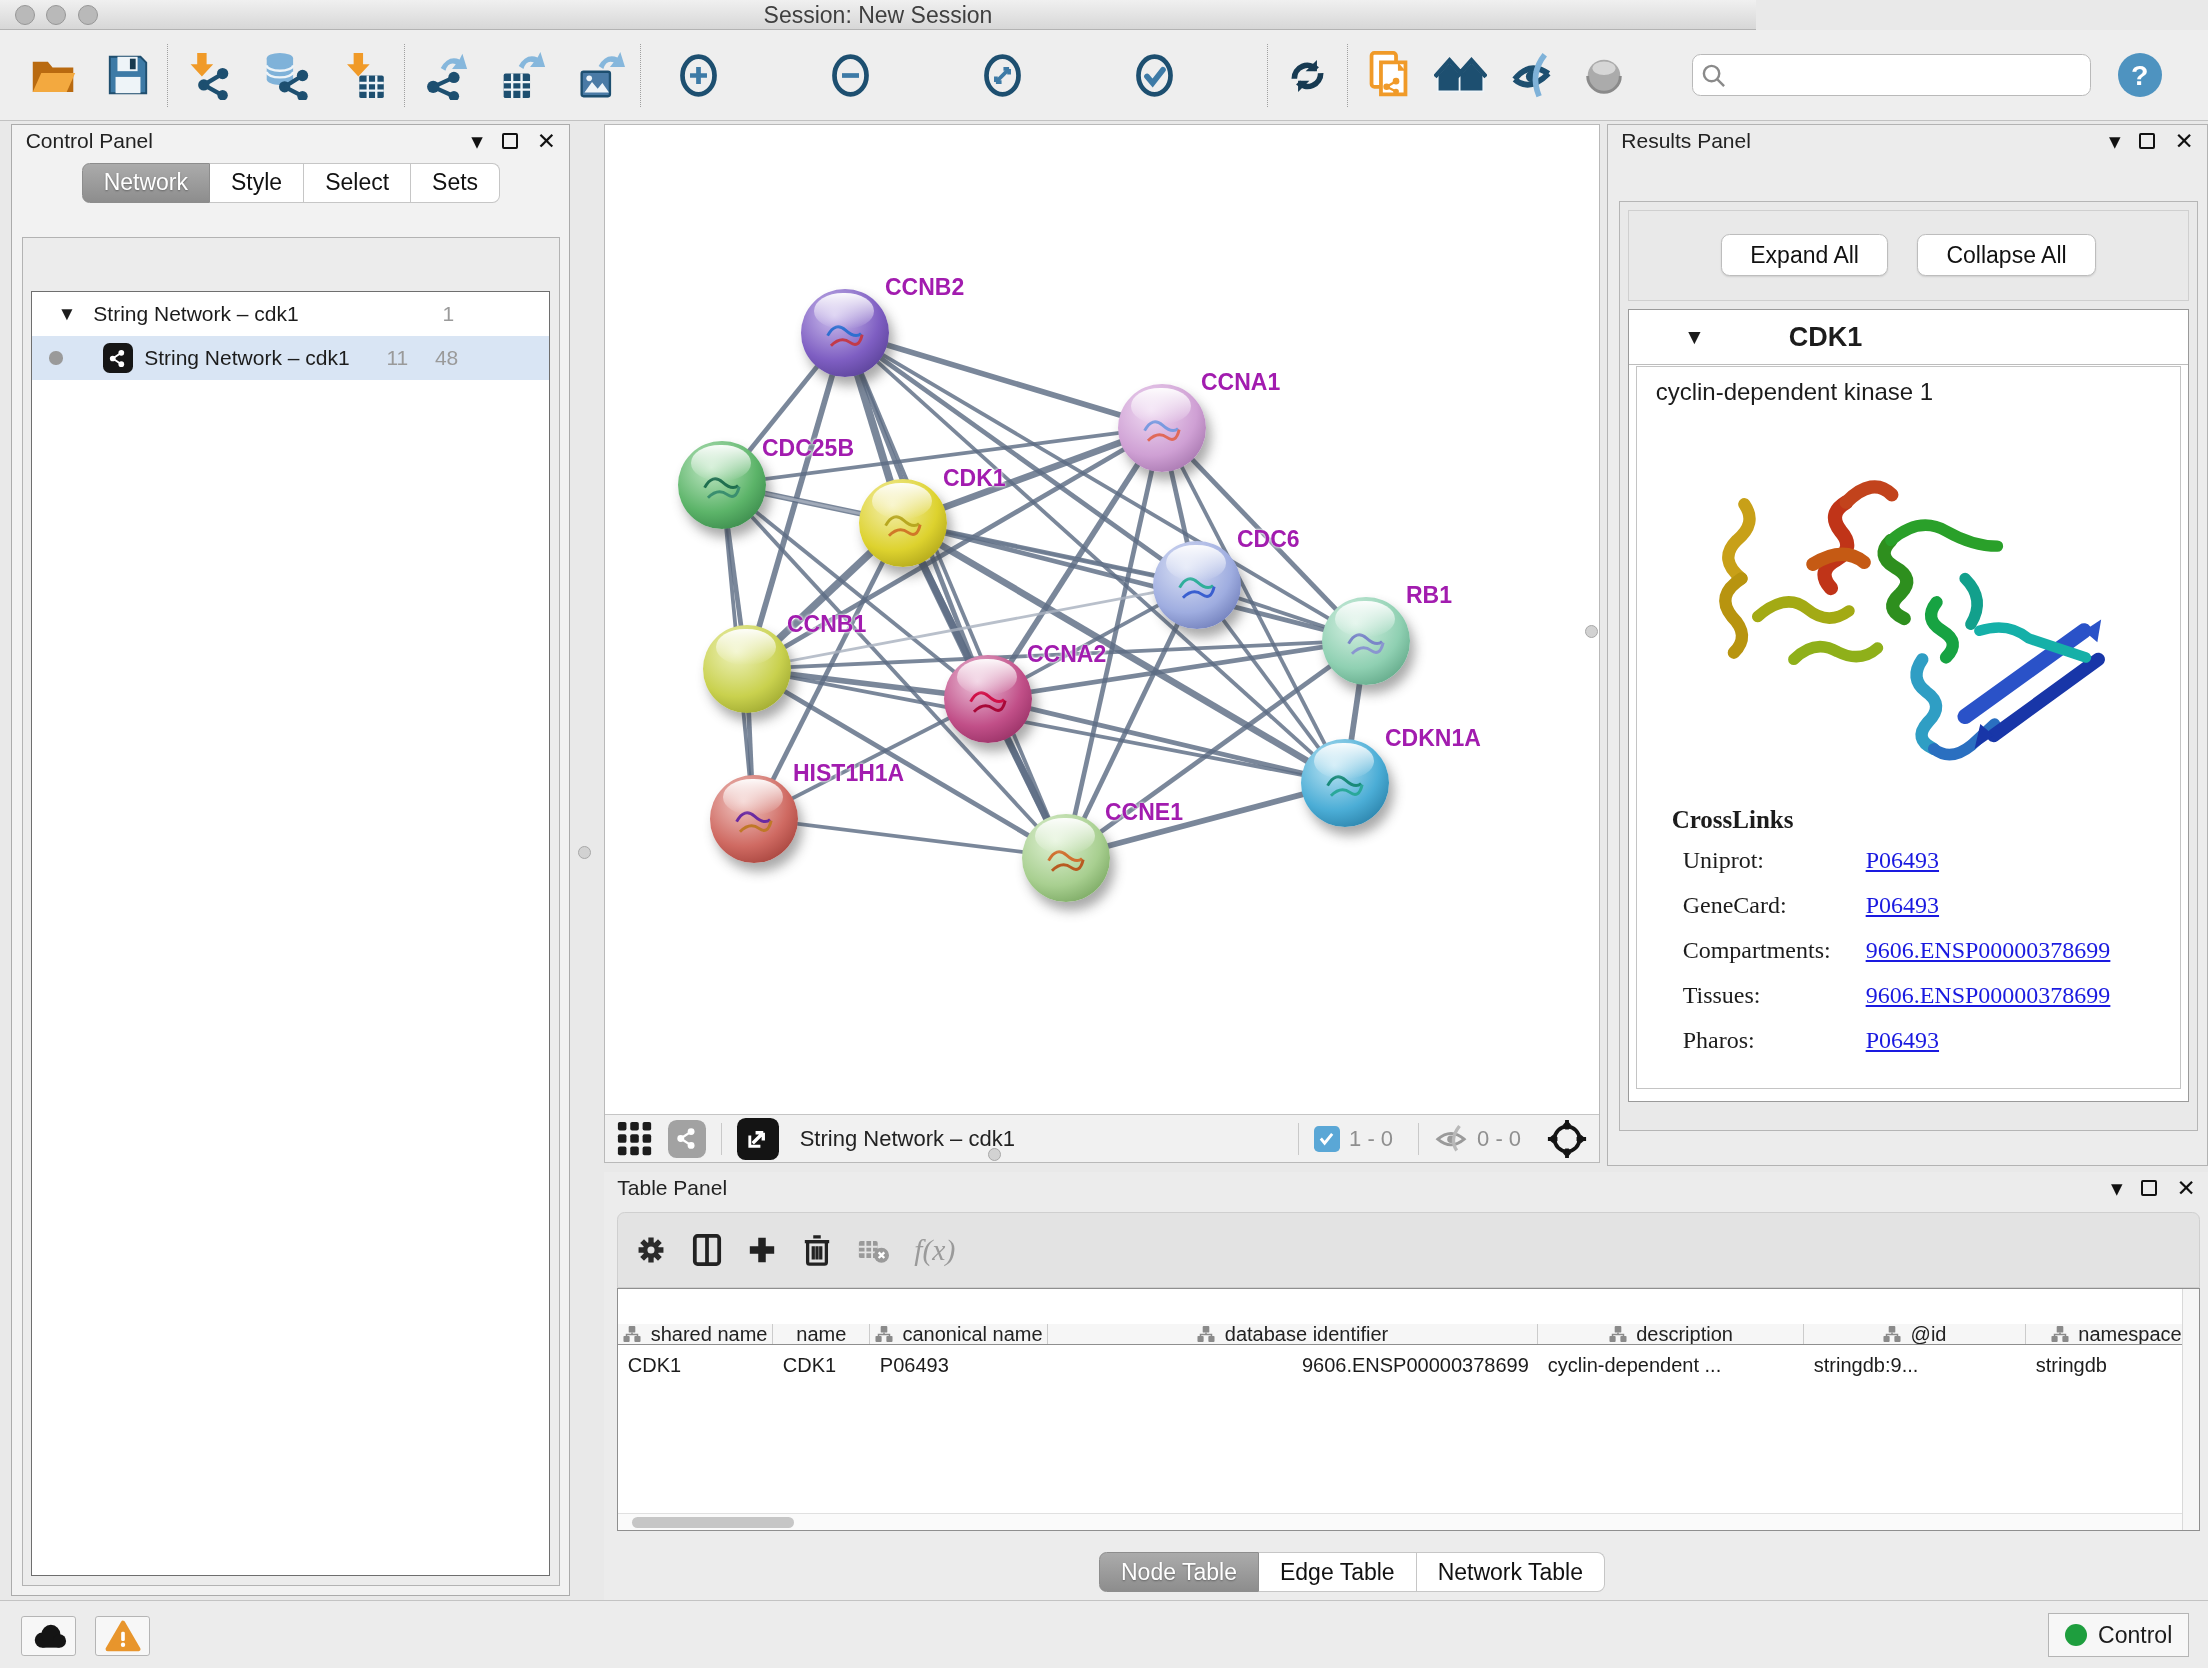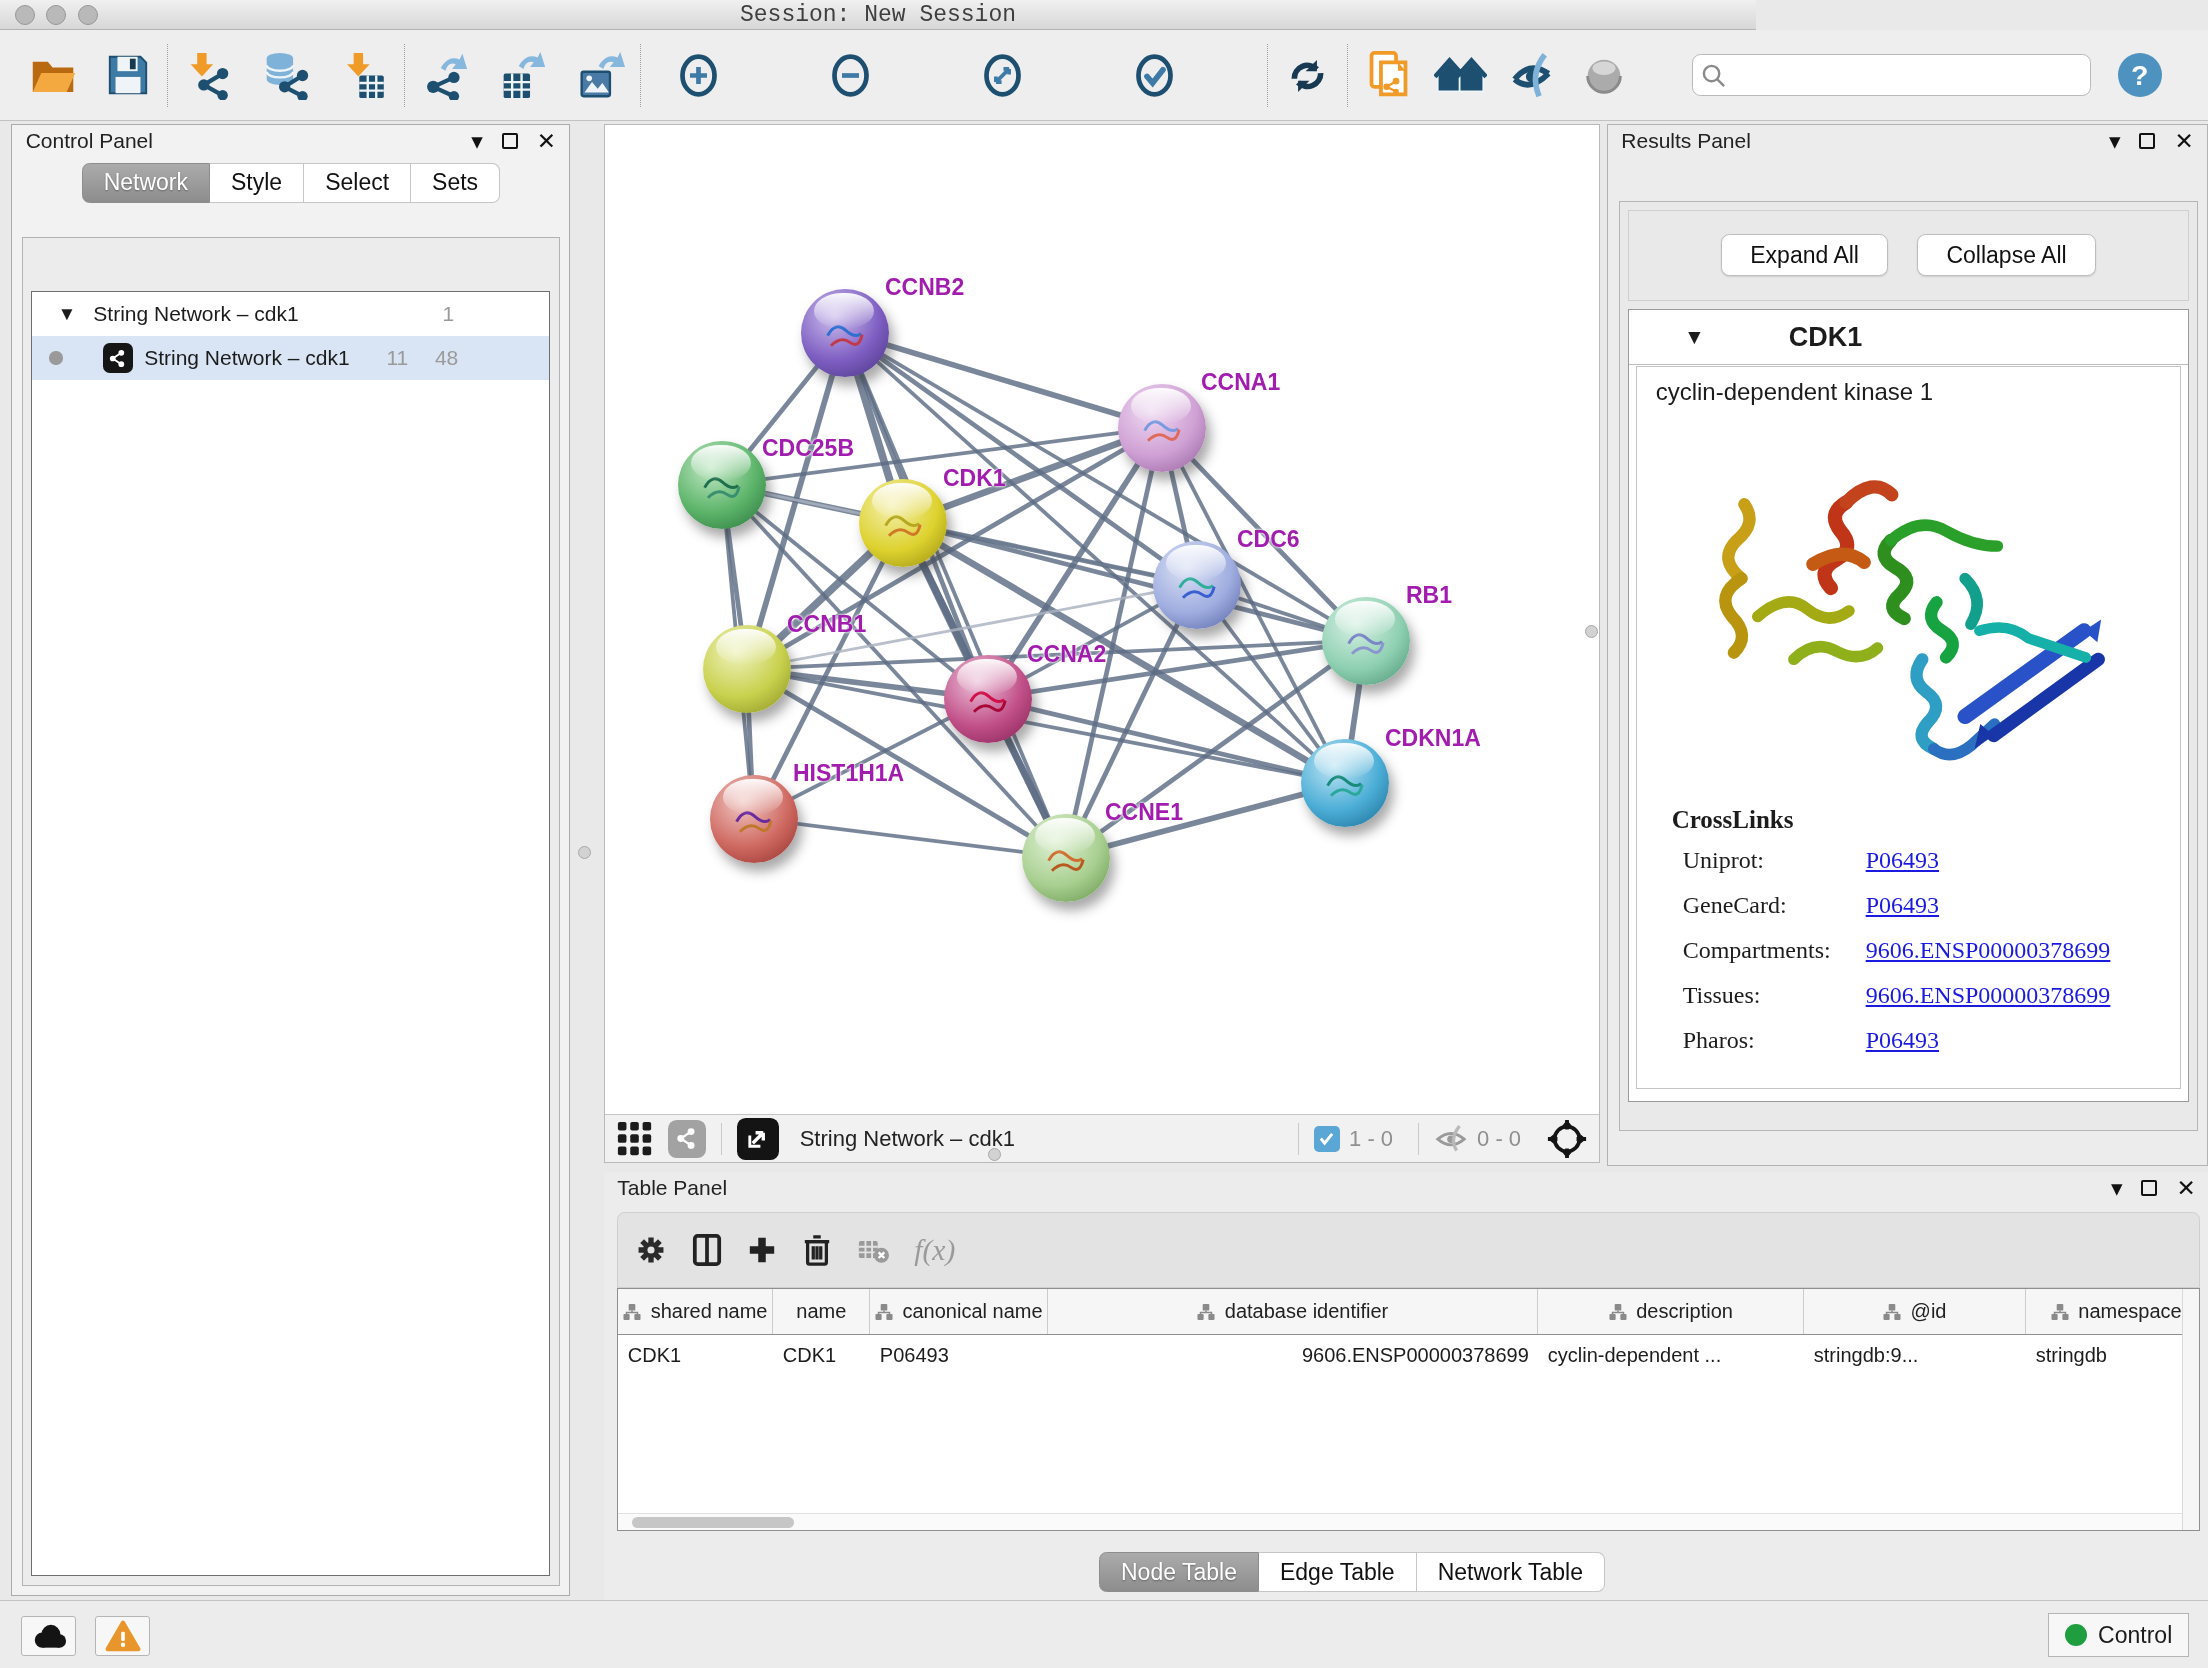--- a/index.html
+++ b/index.html
@@ -2,21 +2,21 @@
 <html style="font-size:15px"><head>
 <meta charset="utf-8">
 <style>
   * { box-sizing: border-box; margin: 0; padding: 0; }
   html,body { width:2208px; height:1668px; overflow:hidden; }
   body { font-family:"Liberation Sans","DejaVu Sans",sans-serif; background:#e9e9e9; color:#1c1c1c; }
   #app { position:relative; width:2208px; height:1668px; background:#e9e9e9; }
 
   
   .titlebar { position:absolute; left:0; top:0; width:1756px; height:30px;
-    background:linear-gradient(#f0f0f0,#d7d7d7); border-bottom:1px solid #b3b3b3;font-family:Liberation Mono, monospace; }
+    background:linear-gradient(#f0f0f0,#d7d7d7); border-bottom:1px solid #b3b3b3; }
   .traffic { position:absolute; left:15px; top:4.8px; display:flex; gap:11.4px; }
   .tl-dot { width:20px; height:20px; border-radius:50%; background:#b9b9b9; border:1px solid #979797; }
   .win-title { position:absolute; left:0; right:0; top:1.9px; text-align:center; font-size:23px; color:#3f3f3f; }
 
   
   .toolbar { position:absolute; left:0; top:30px; width:2208px; height:91px; background:#eeeeee;
     border-bottom:1px solid #c2c2c2; display:flex; align-items:center; }
   .tbtn { width:53px; height:61px; display:flex; align-items:center; justify-content:center; flex:0 0 auto; }
   .tsep { width:0; height:63px; border-left:1.9px dotted #9f9f9f; margin:0 13.3px; flex:0 0 auto; }
   .search-wrap { position:relative; margin-left:61px; width:399px; height:42px; flex:0 0 auto; }
@@ -98,21 +98,21 @@
   .cl-label { width:183px; font-size:24px; margin-left:19px; }
   .cl-link { font-size:24px; color:#1a1ae0; text-decoration:underline; cursor:pointer; }
 
   
   .table-panel { position:absolute; left:604px; top:1172px; width:1605px; height:428px; background:#ececec; }
   .tp-toolbar { position:absolute; left:13.3px; right:9.5px; top:40px; height:76px; background:#e3e3e3;
     border:1px solid #cfcfcf; border-radius:7.6px 7.6px 0 0; display:flex; align-items:center; gap:25px; padding:0 17px; }
   .fx { font-family:"Liberation Serif","DejaVu Serif",serif; font-style:italic; font-size:29.5px; color:#9a9a9a; }
   .tp-table { position:absolute; left:13.3px; right:9.5px; top:116px; height:243px; background:#fff;
     border:1px solid #8f8f8f; overflow:hidden; }
-  .tp-header { display:flex; height:46px; background:#f6f6f6; border-bottom:1px solid #8f8f8f; }
+  .tp-header { display:flex; height:21px; background:#f6f6f6; border-bottom:1px solid #8f8f8f;margin-top:35px; }
   .th { display:flex; align-items:center; justify-content:center; gap:9.5px; border-right:1px solid #cccccc;
     font-size:20px; color:#222; flex:0 0 auto; overflow:hidden; white-space:nowrap; }
   .tp-row { display:flex; height:40px; align-items:center; }
   .cell { padding-left:9.5px; font-size:20px; flex:0 0 auto; overflow:hidden; white-space:nowrap; }
   .cell.right { text-align:right; padding-right:9.5px; }
   .tp-hscroll { position:absolute; left:0; right:17px; bottom:0; height:17px; background:#fafafa; border-top:1px solid #e0e0e0; }
   .tp-hscroll .thumb { position:absolute; left:13.3px; top:2.9px; width:162px; height:11.4px; border-radius:5.7px; background:#c6c6c6; }
   .tp-vscroll { position:absolute; top:0; right:0; bottom:0; width:17px; background:#f6f6f6; border-left:1px solid #d9d9d9; }
   .tp-tabs { position:absolute; left:495px; top:380px; }
 

